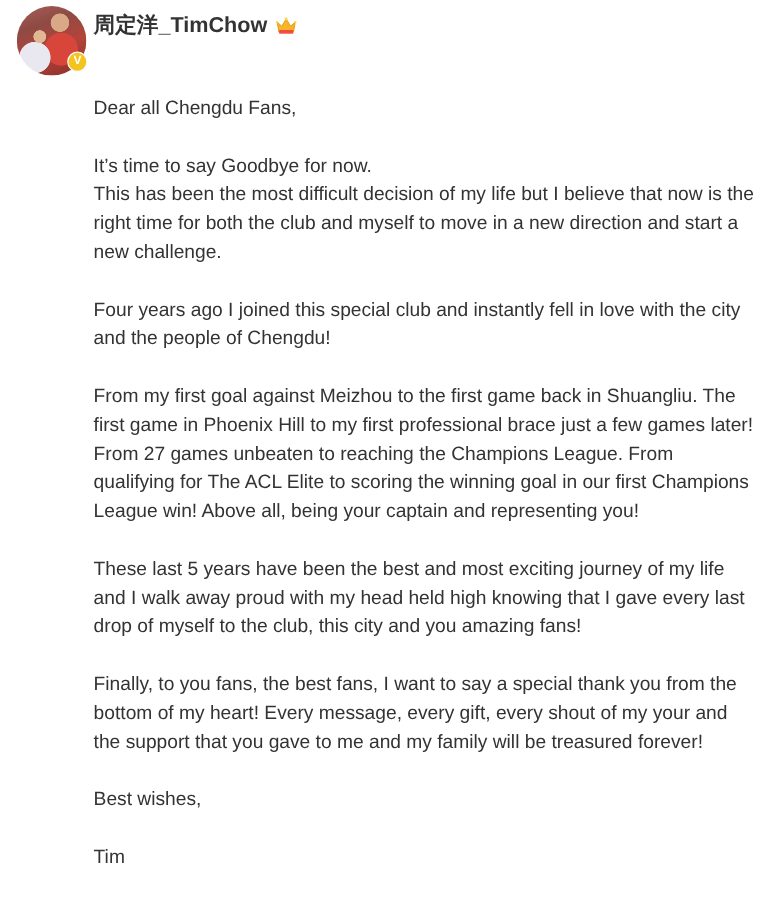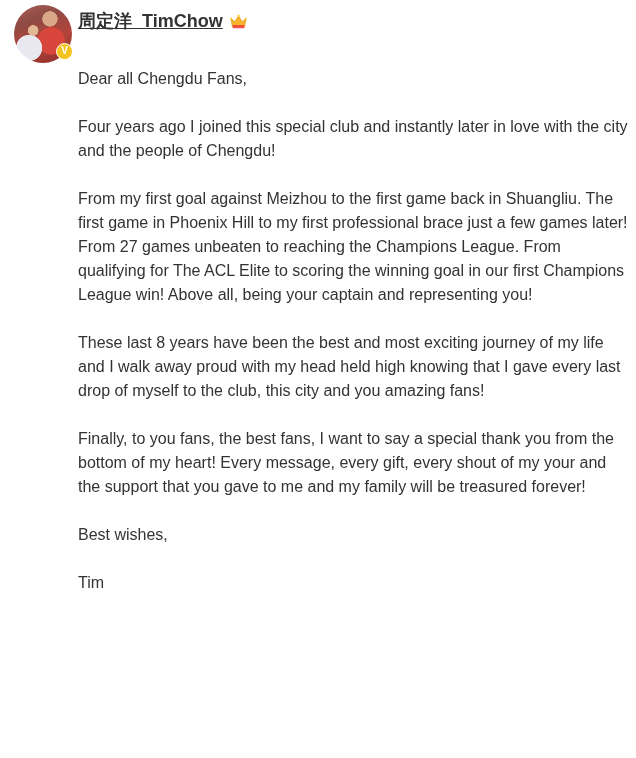--- a/index.html
+++ b/index.html
@@ -59,21 +59,20 @@
     display: flex;
     align-items: center;
     gap: 6px;
   }
   .author-name {
     font-size: 18px;
     font-weight: 700;
     color: #333333;
     line-height: 24px;
     cursor: pointer;
-    text-decoration: underline;
   }
   .crown-badge {
     display: inline-flex;
     align-items: center;
     margin-top: 2px;
   }
   .timestamp {
     margin-top: 4px;
     font-size: 14px;
     color: #999999;
@@ -86,21 +85,21 @@
     width: 552px;
   }
   .post-body p {
     font-size: 16px;
     line-height: 24px;
     color: #333333;
     margin: 24px 0 0 0;
     white-space: pre-line;
   }
   .post-body p:first-child {
-    margin-top: 4px;
+    margin-top: 16px;
   }
 </style>
 </head>
 <body>
 
 <div class="post">
 
   <div class="post-header">
 
     <div class="avatar-wrap">
@@ -120,21 +119,23 @@
             <circle cx="17" cy="4.5" r="1" fill="#fcd34d"></circle>
           </svg>
         </span>
       </div>
     </div>
 
   </div>
 
   <div class="post-body">
       <p>Dear all Chengdu Fans,</p>
-      <p>Four years ago I joined this special club and instantly later in love with the city and the people of Chengdu!</p>
+      <p>It’s time to say Goodbye for now.
+This has been the most difficult decision of my life but I believe that now is the right time for both the club and myself to move in a new direction and start a new challenge.</p>
+      <p>Four years ago I joined this special club and instantly fell in love with the city and the people of Chengdu!</p>
       <p>From my first goal against Meizhou to the first game back in Shuangliu. The first game in Phoenix Hill to my first professional brace just a few games later! From 27 games unbeaten to reaching the Champions League. From qualifying for The ACL Elite to scoring the winning goal in our first Champions League win! Above all, being your captain and representing you!</p>
-      <p>These last 8 years have been the best and most exciting journey of my life and I walk away proud with my head held high knowing that I gave every last drop of myself to the club, this city and you amazing fans!</p>
+      <p>These last 5 years have been the best and most exciting journey of my life and I walk away proud with my head held high knowing that I gave every last drop of myself to the club, this city and you amazing fans!</p>
       <p>Finally, to you fans, the best fans, I want to say a special thank you from the bottom of my heart! Every message, every gift, every shout of my your and the support that you gave to me and my family will be treasured forever!</p>
       <p>Best wishes,</p>
       <p>Tim</p>
     </div>
 
 </div>
 
 </body></html>

